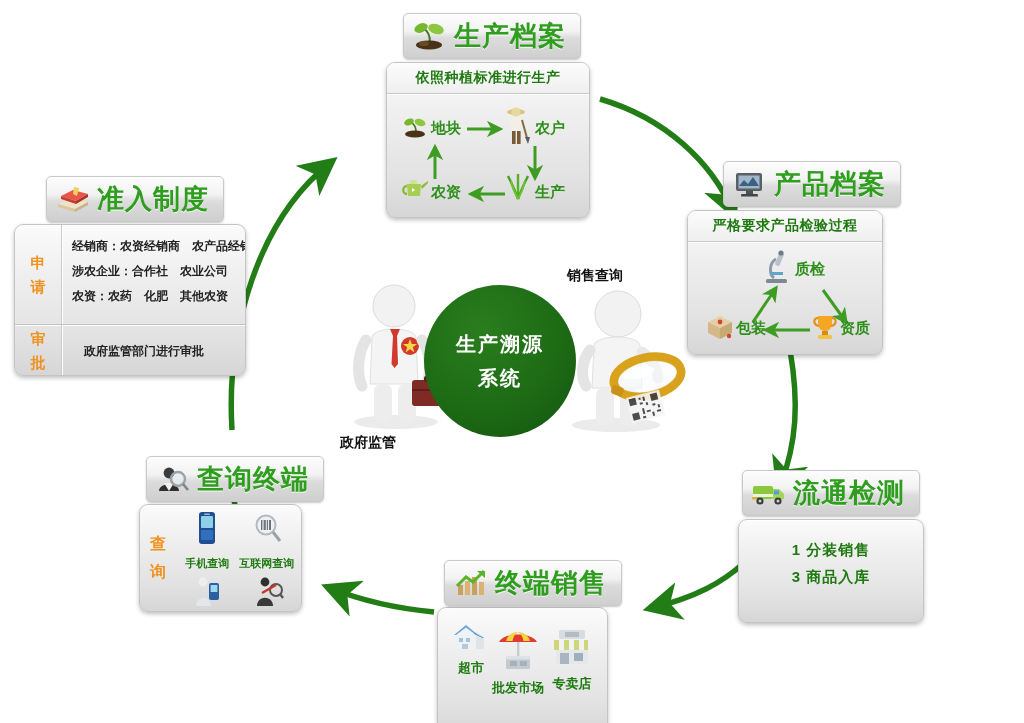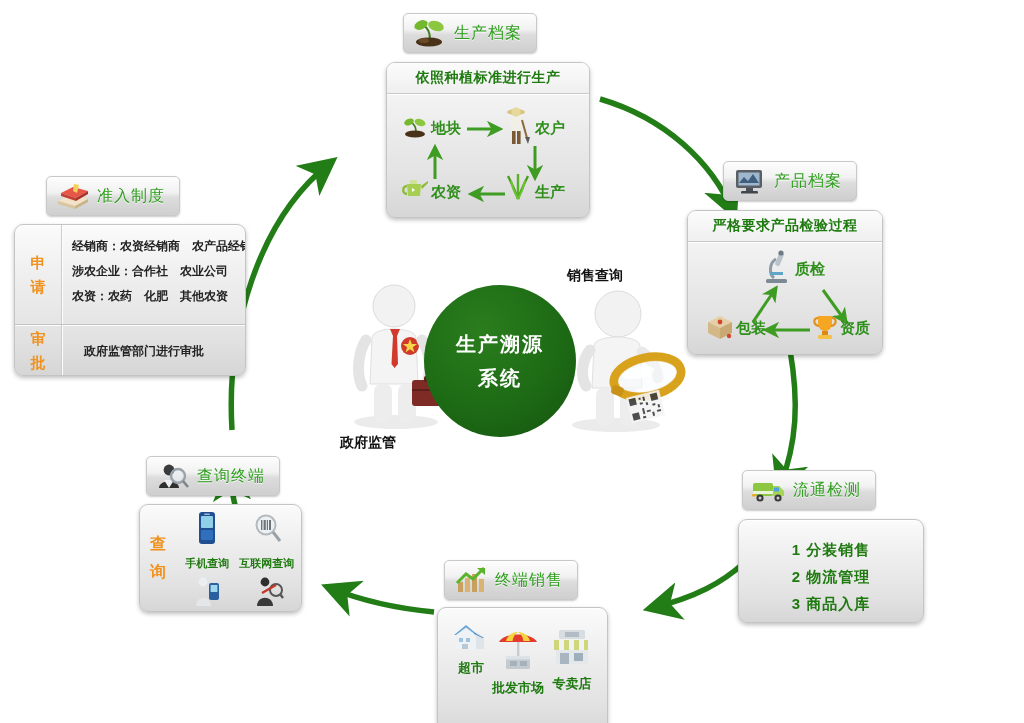--- a/index.html
+++ b/index.html
@@ -24,21 +24,21 @@
     display:flex;align-items:center;
     box-sizing:border-box;
     padding:4px 14px 4px 8px;
     border:1px solid #c9c9c9;
     border-radius:5px;
     background:linear-gradient(to bottom,#fdfdfd 0%,#f2f2f2 40%,#dcdcdc 55%,#cfcfcf 100%);
     box-shadow:0 1px 2px rgba(0,0,0,.22);
     z-index:6;
   }
   .chip .chip-label{
-    font-size:16px;font-weight:normal;color:#2f9e1e;
+    font-size:27px;font-weight:bold;color:#2f9e1e;
     letter-spacing:1px;
     text-shadow:0 1px 0 rgba(255,255,255,.8);
     white-space:nowrap;
   }
   .chip .chip-icon{
     width:36px;height:30px;margin-right:6px;flex:0 0 auto;
     position:relative;
   }
 
   
@@ -303,21 +303,20 @@
           <circle cx="27" cy="23" r="1.5" fill="#cfcfcf"></circle>
         <rect x="1" y="19" width="4" height="2.5" rx="1" fill="#f5a623"></rect>
       </svg>
     </span>
     <span class="chip-label">流通检测</span>
   </div>
 
   <div class="panel" style="left:738px;top:519px;width:186px;height:104px;">
     <div class="numlist">
       <div>1  分装销售</div>
-      <div>2  物流管理</div>
       <div>3  商品入库</div>
     </div>
   </div>
 
   <div class="chip" style="left:444px;top:560px;">
     <span class="chip-icon">
       <svg width="36" height="30" viewBox="0 0 36 30">
         <rect x="5" y="17" width="5" height="10" fill="#c9a15e"></rect>
         <rect x="12" y="13" width="5" height="14" fill="#d8b371"></rect>
         <rect x="19" y="9" width="5" height="18" fill="#c9a15e"></rect>

